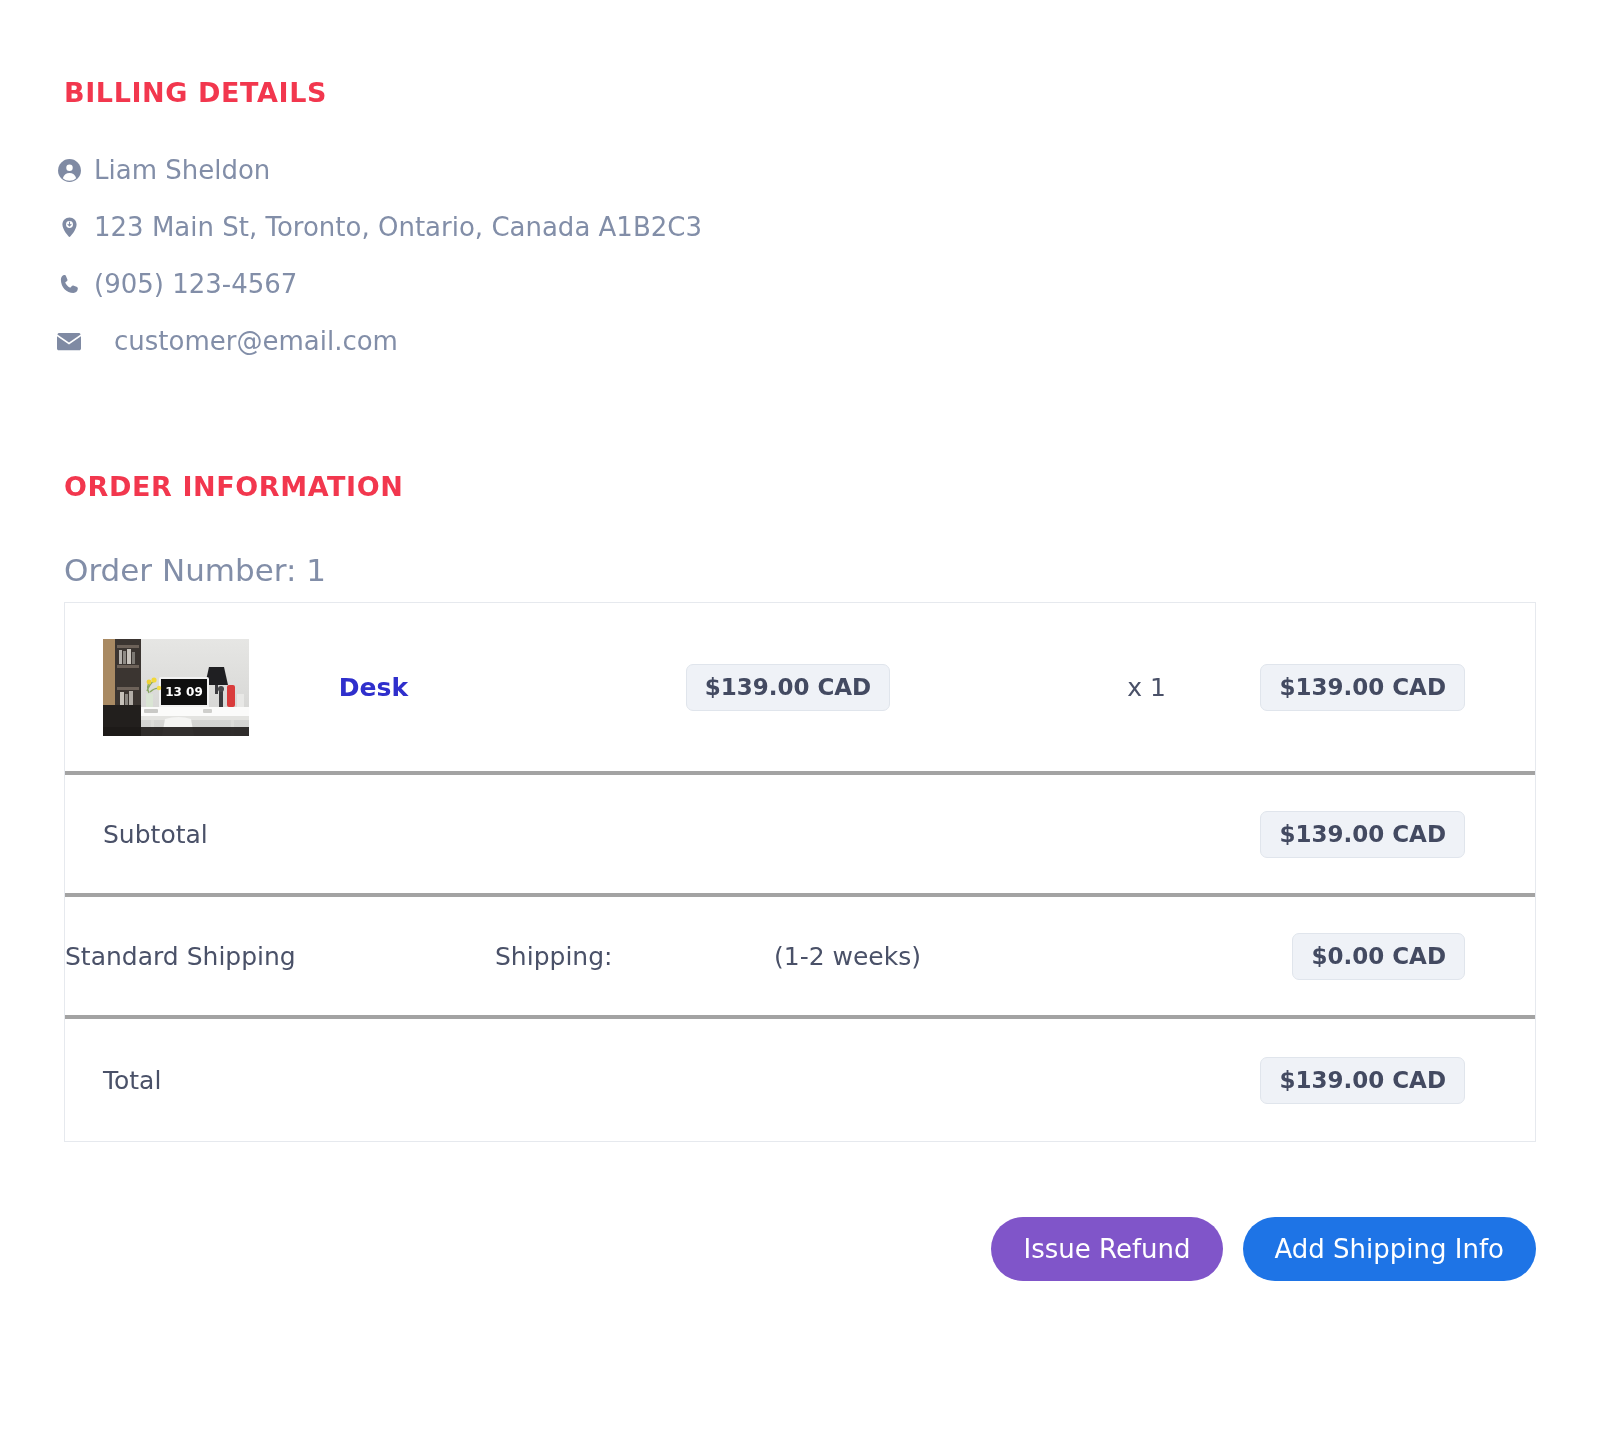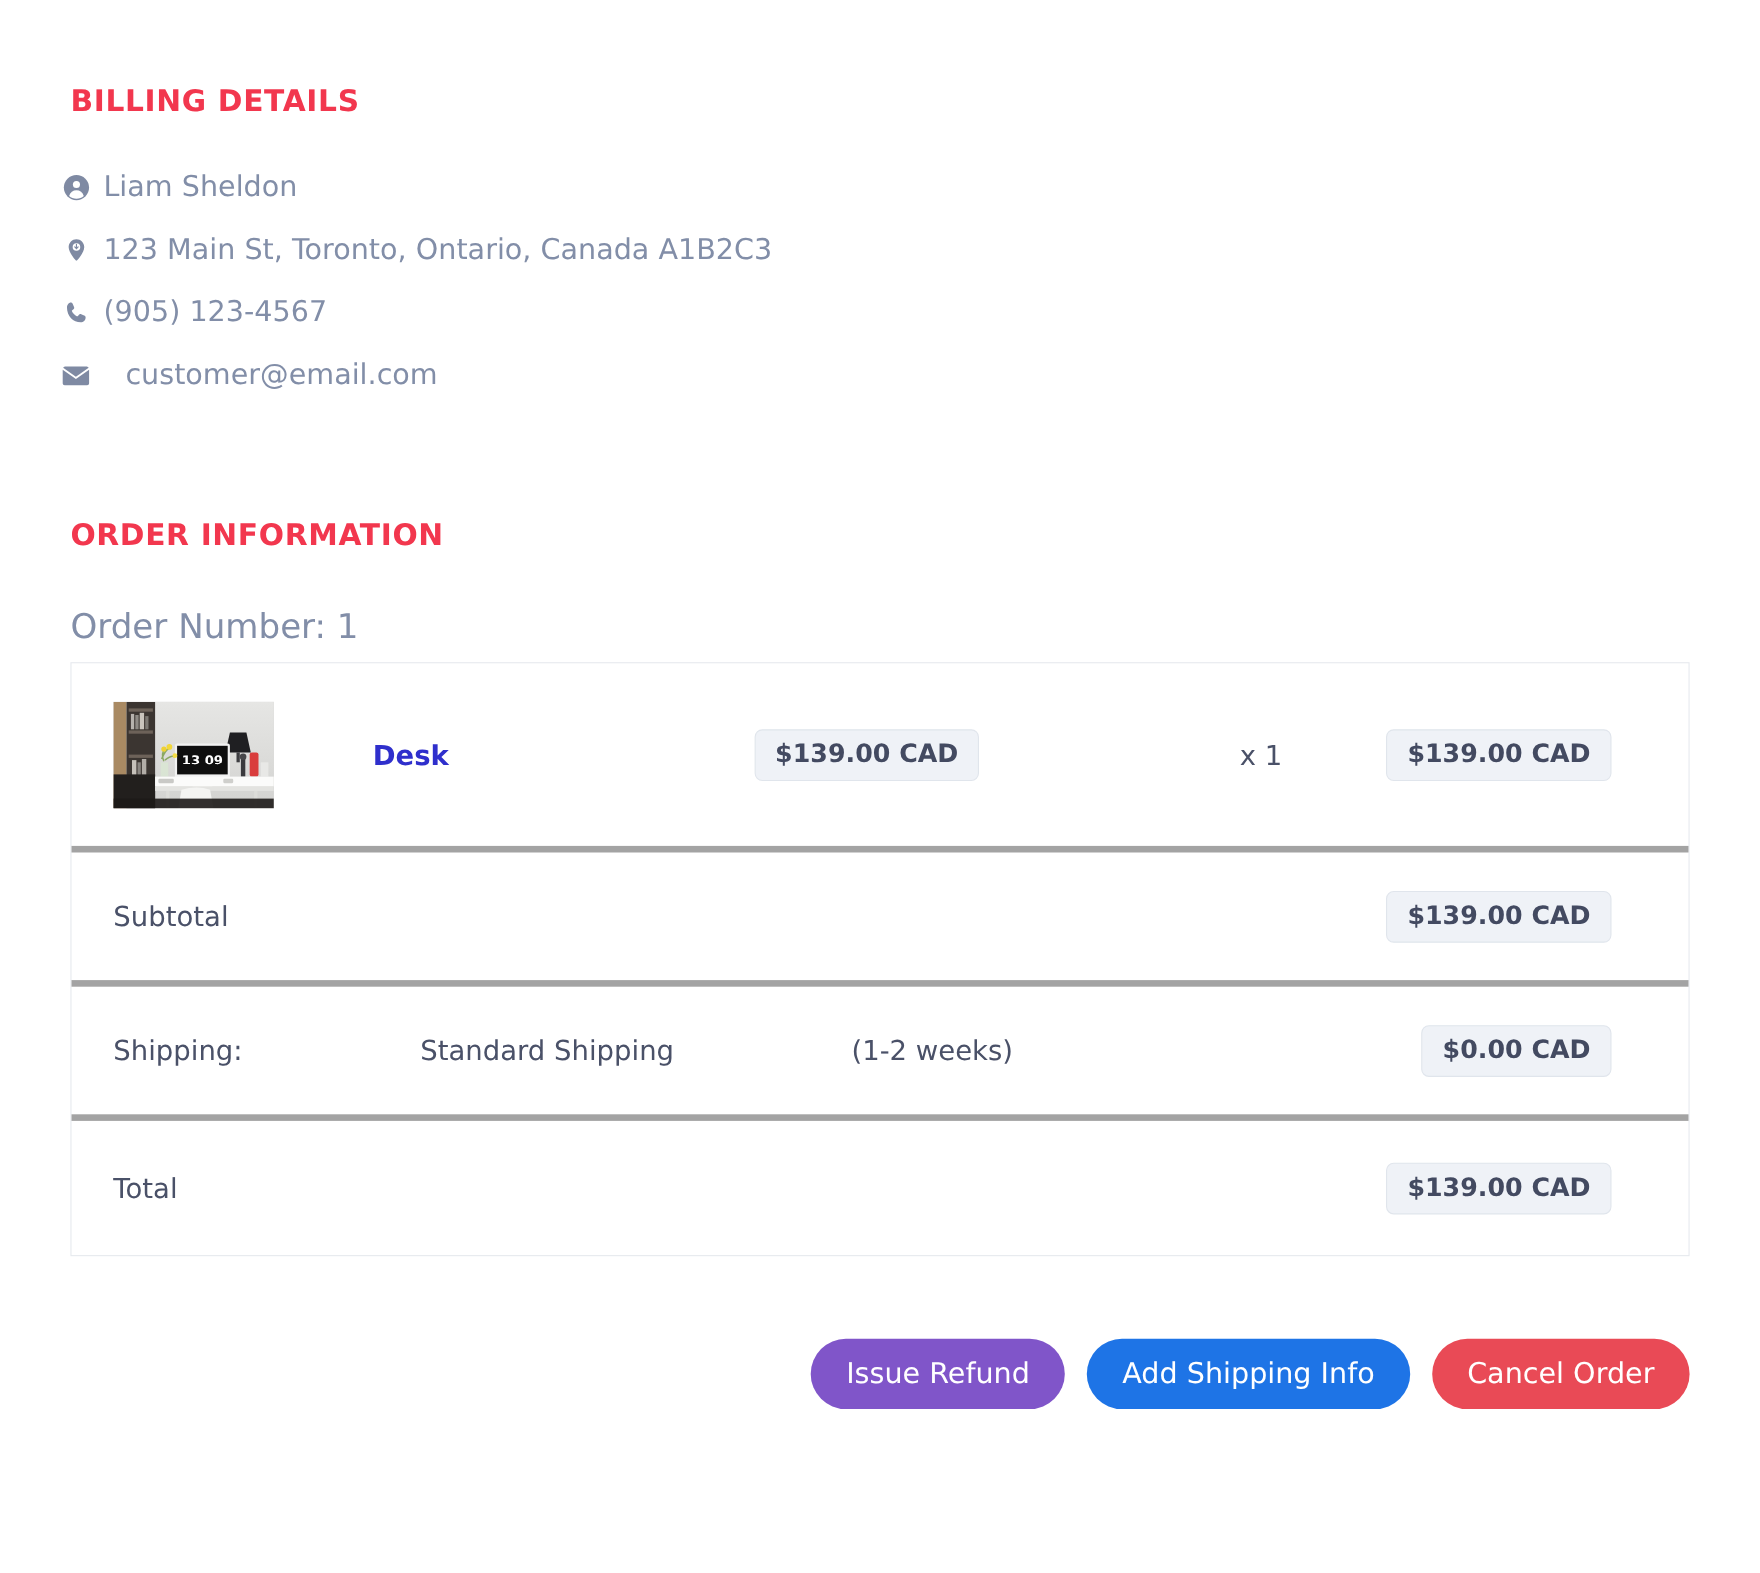--- a/index.html
+++ b/index.html
@@ -82,21 +82,21 @@
     position: absolute;
     left: 64px;
     top: 602px;
     width: 1472px;
     border: 1px solid #e6e9ee;
     background: #fff;
   }
   .order-row {
     display: flex;
     align-items: center;
-    border-bottom: 6px solid #a3a3a3;
+    border-bottom: 4px solid #a3a3a3;
     position: relative;
   }
   .order-row:last-child { border-bottom: none; }
 
   .row-product { height: 172px; }
   .row-subtotal { height: 122px; }
   .row-shipping { height: 122px; }
   .row-total    { height: 122px; }
 
   .cell { display: flex; align-items: center; }
@@ -322,25 +322,25 @@
         <span class="sum-label">Subtotal</span>
       </div>
       <div class="cell s-mid1"></div>
       <div class="cell s-mid2"></div>
       <div class="cell s-amount">
         <span class="money-badge">$139.00 CAD</span>
       </div>
     </div>
 
     <div class="order-row row-shipping">
+      <div class="cell s-mid1">
+        <span class="sum-text">Standard Shipping</span>
+      </div>
       <div class="cell s-label">
         <span class="sum-label">Shipping:</span>
-      </div>
-      <div class="cell s-mid1">
-        <span class="sum-text">Standard Shipping</span>
       </div>
       <div class="cell s-mid2">
         <span class="sum-text">(1-2 weeks)</span>
       </div>
       <div class="cell s-amount">
         <span class="money-badge">$0.00 CAD</span>
       </div>
     </div>
 
     <div class="order-row row-total">
@@ -352,16 +352,15 @@
       <div class="cell s-amount">
         <span class="money-badge">$139.00 CAD</span>
       </div>
     </div>
 
   </div>
 
   <div class="actions">
     <button class="btn btn-refund">Issue Refund</button>
     <button class="btn btn-ship">Add Shipping Info</button>
-    <button class="btn btn-cancel">Cancel Order</button>
   </div>
 
 </div>
 
 </body></html>

